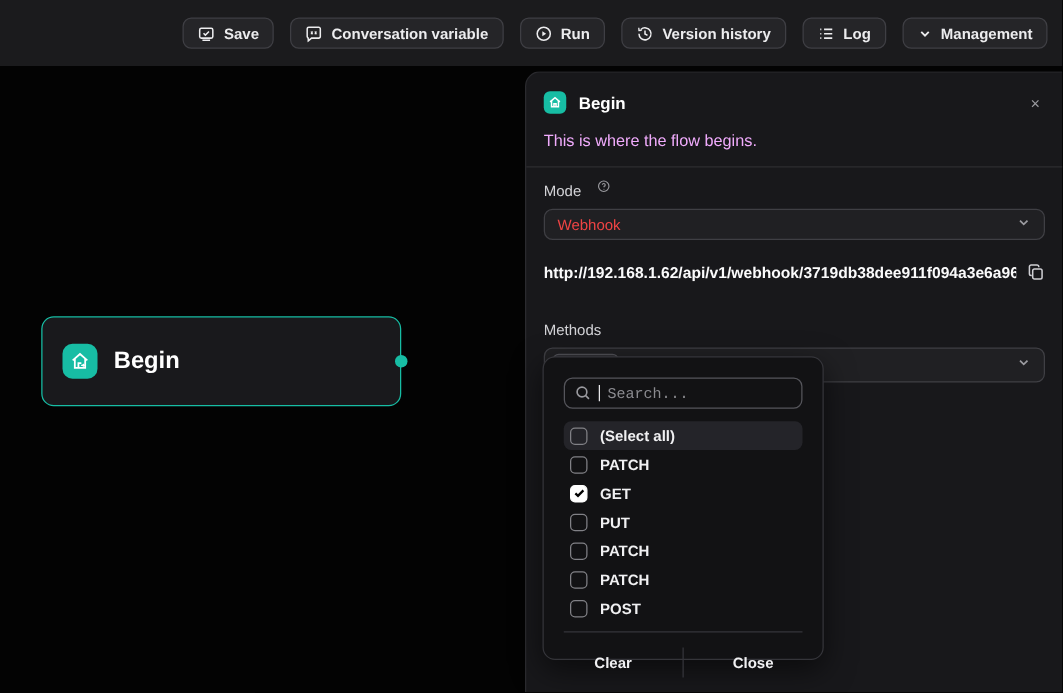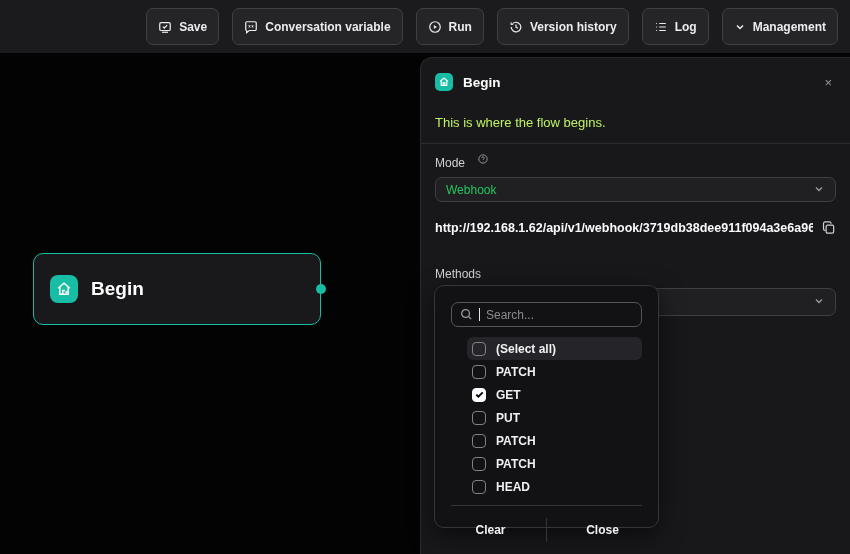--- a/index.html
+++ b/index.html
@@ -6,21 +6,21 @@
   html,body { width:850px; height:554px; overflow:hidden; background:#000; }
   body { font-family:"Liberation Sans", sans-serif; color:#e8e8ea; position:relative; }
 
   
   .topbar {
     position:absolute; left:0; top:0; width:850px; height:53px;
     background:#1b1b1d; display:flex; align-items:center; justify-content:flex-end;
     gap:13px; padding-right:12px;
   }
   .tb-btn {
-    display:flex; align-items:center; gap:7px; height:37px; padding:0 11px;
+    display:flex; align-items:center; gap:7px; height:25px; padding:0 11px;
     background:#252528; border:1px solid #3f3f44; border-radius:7px;
     font-size:12px; font-weight:700; color:#ececee; cursor:pointer; white-space:nowrap;
   }
   .tb-btn svg { display:block; }
 
   
   .canvas { position:absolute; left:0; top:53px; width:850px; height:501px; background:#030303; }
   .node {
     position:absolute; left:33px; top:200px; width:288px; height:72px;
     background:#19191c; border:1.5px solid var(--accent); border-radius:10px;
@@ -43,30 +43,30 @@
     border-top:1px solid #2a2a2e; border-left:1px solid #2a2a2e;
   }
   .panel-pad { padding:15px 14px 0 14px; }
   .panel-head { display:flex; align-items:center; }
   .panel-icon {
     width:18px; height:18px; border-radius:5px; background:var(--accent);
     display:flex; align-items:center; justify-content:center; flex:none;
   }
   .panel-title { font-size:13.5px; font-weight:700; margin-left:10px; color:#fff; }
   .panel-close { margin-left:auto; color:#9a9a9f; font-size:13px; cursor:pointer; line-height:1; padding:2px 4px; }
-  .panel-sub { margin-top:24px; font-size:13px; color:#bef264; }
+  .panel-sub { margin-top:14px; font-size:13px; color:#f0abfc; }
   .panel-divider { height:1px; background:#2c2c30; margin:13px -14px 0 -14px; }
 
   .field-label { font-size:12px; color:#d2d2d6; display:flex; align-items:flex-start; gap:13px; }
   .help-icon { color:#9a9a9f; margin-top:-3px; }
   .select {
     margin-top:7px; height:25px; border:1px solid #3f3f44; border-radius:7px;
     background:#202023; display:flex; align-items:center; padding:0 10px; cursor:pointer;
   }
-  .select-value { font-size:12px; color:#22c55e; flex:1; }
+  .select-value { font-size:12px; color:#ef4444; flex:1; }
   .chev { color:#9a9a9f; flex:none; }
 
   .url-row { margin-top:18px; display:flex; align-items:center; gap:8px; }
   .url-text {
     flex:1; font-size:12.5px; font-weight:700; color:#fbfbfc;
     white-space:nowrap; overflow:hidden;
   }
   .copy-btn { color:#cfcfd4; cursor:pointer; flex:none; display:flex; }
 
   .methods-label { margin-top:32px; }
@@ -84,29 +84,29 @@
     background:#121214; border:1px solid #35353a; border-radius:10px;
     box-shadow:0 8px 24px rgba(0,0,0,.55); padding:16px 16px 0 16px;
   }
   .search-box {
     height:25px; border:1px solid #55555b; border-radius:7px; background:#121214;
     display:flex; align-items:center; padding:0 8px; gap:6px;
   }
   .search-box .caret { width:1px; height:13px; background:#e8e8ea; flex:none; }
   .search-input {
     flex:1; background:transparent; border:none; outline:none;
-    font-family:Liberation Sans, sans-serif; font-size:12px; color:#fca5a5; min-width:0;
+    font-family:Liberation Mono, monospace; font-size:12px; color:#fca5a5; min-width:0;
   }
   .search-input::placeholder { color:#8b8b90; }
   .search-icon { color:#9a9a9f; flex:none; display:flex; }
 
   .opt-list { margin-top:10px; }
   .opt-row {
     height:23px; display:flex; align-items:center; gap:10px;
-    padding:0 5px; border-radius:6px; cursor:pointer;margin-left:16px;
+    padding:0 5px; border-radius:6px; cursor:pointer;
   }
   .opt-row.hl { background:#242429; }
   .cbox {
     width:14px; height:14px; border:1.5px solid #818186; border-radius:4px;
     background:transparent; flex:none; display:flex; align-items:center; justify-content:center;
   }
   .cbox.checked { background:#fff; border-color:#fff; color:#000; }
   .opt-label { font-size:12px; font-weight:700; color:#f0f0f2; }
 
   .dd-divider { height:1px; background:#34343a; margin:7px 0 0 0; }
@@ -297,21 +297,21 @@
         <div class="opt-row">
           <span class="cbox"></span>
           <span class="opt-label">PATCH</span>
         </div>
         <div class="opt-row">
           <span class="cbox"></span>
           <span class="opt-label">PATCH</span>
         </div>
         <div class="opt-row">
           <span class="cbox"></span>
-          <span class="opt-label">HEAD</span>
+          <span class="opt-label">POST</span>
         </div>
       </div>
 
     <div class="dd-divider"></div>
     <div class="dd-footer">
       <div class="fbtn">Clear</div>
       <div class="vsep"></div>
       <div class="fbtn">Close</div>
     </div>
   </div>

